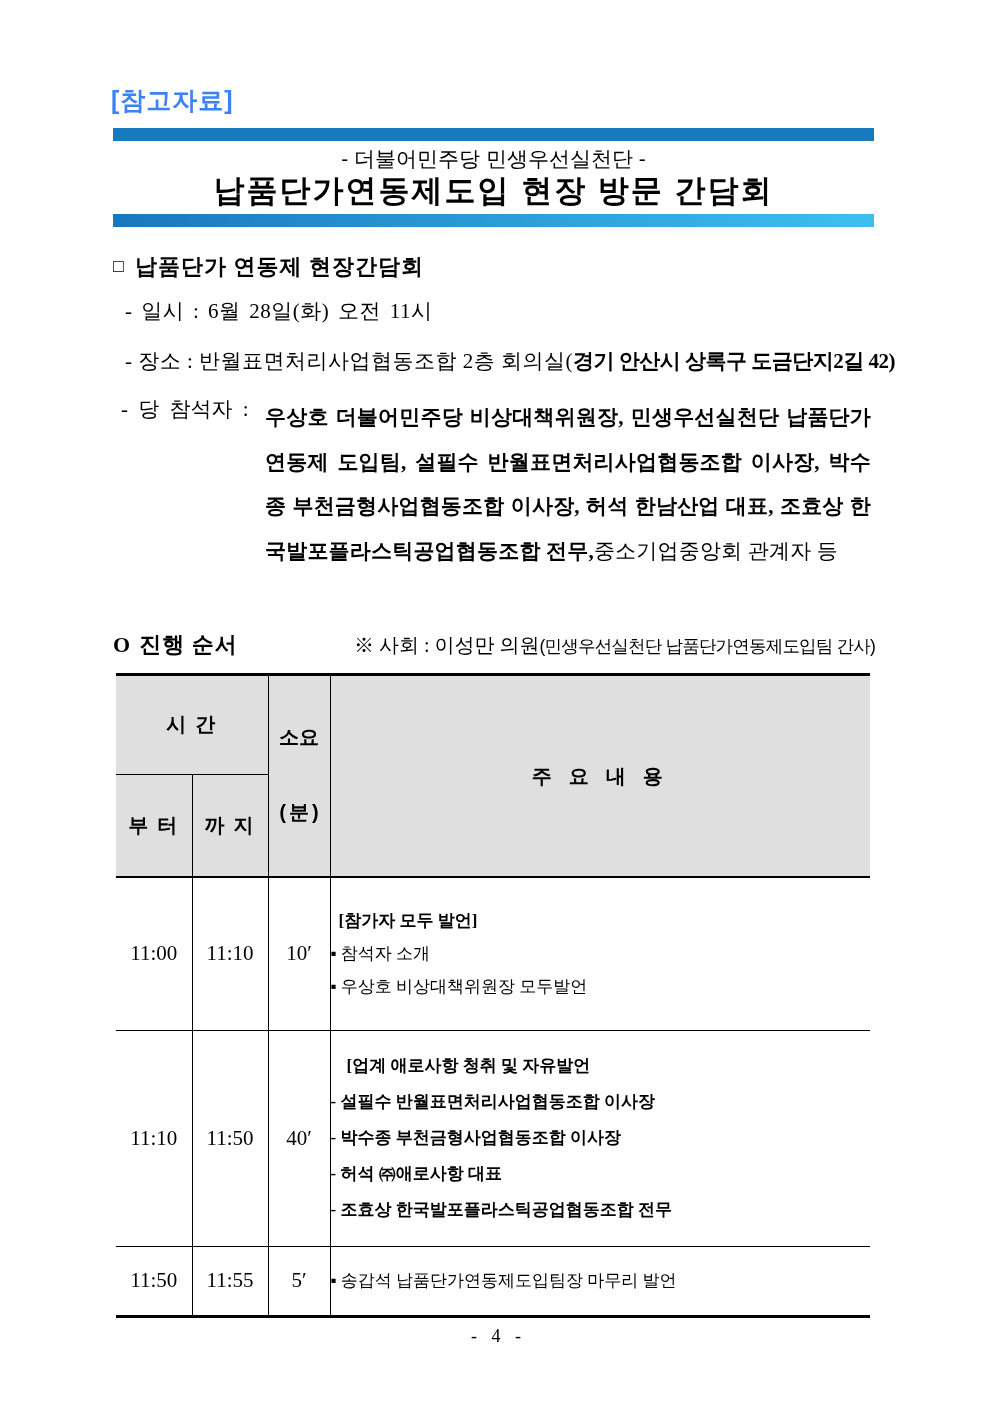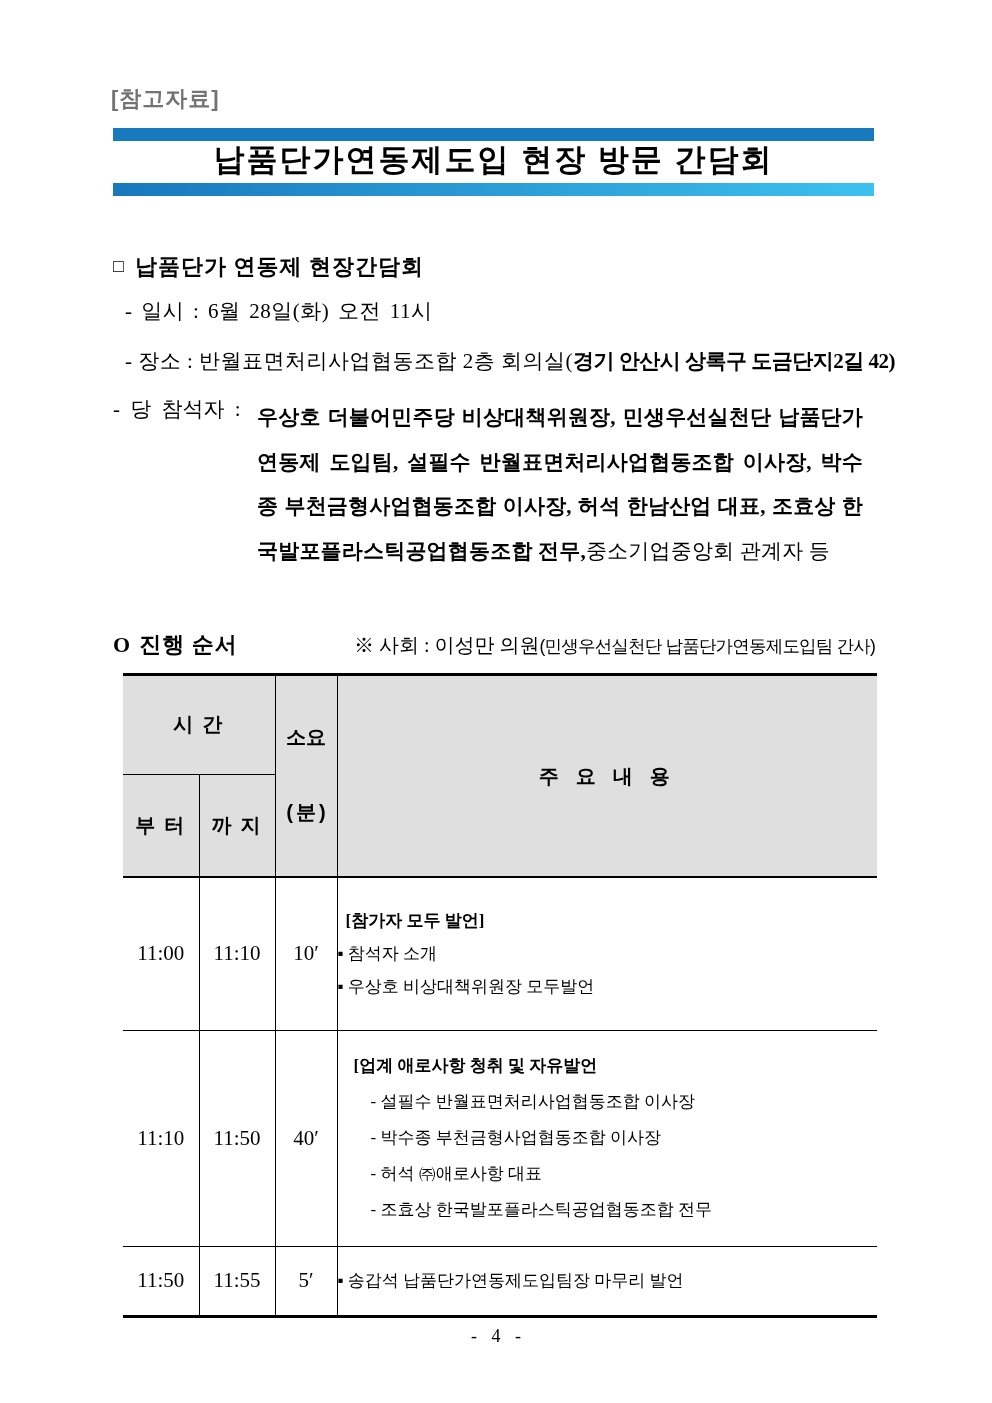--- a/index.html
+++ b/index.html
@@ -10,21 +10,21 @@
     background:#ffffff;
     font-family:"Liberation Serif","DejaVu Serif",serif;
     color:#000;
     overflow:hidden;
   }
 
   
   .ref-tag {
     position:absolute; left:111px; top:84px;
     font-family:"Liberation Sans","DejaVu Sans",sans-serif;
-    font-weight:bold; font-size:22px; color:#737373;
+    font-weight:bold; font-size:25px; color:#3b82f6;
     letter-spacing:1px;
   }
   .title-block { position:absolute; left:113px; top:128px; width:761px; }
   .bar-top { height:13px; background:#1779be; }
   .subtitle {
     margin-top:4px; text-align:center;
     font-family:"Liberation Sans","DejaVu Sans",sans-serif;
     font-size:21px; line-height:27px; color:#000;
   }
   .doc-title {
@@ -42,21 +42,21 @@
   .overview-heading {
     position:absolute; left:113px; top:252px;
     font-weight:bold; font-size:22px; letter-spacing:1px;
   }
   .overview-heading .sq { font-size:18px; position:relative; top:-2px; margin-right:10px; }
   .info-line { position:absolute; left:125px; font-size:21px; white-space:pre; letter-spacing:0.5px; }
   .line-date  { top:297px; word-spacing:3px; }
   .line-venue { top:347px; }
   .line-venue .venue-bold { font-weight:bold; letter-spacing:-0.5px; }
   .attendees {
-    position:absolute; left:113px; top:395px; width:750px;
+    position:absolute; left:121px; top:395px; width:750px;
     display:flex; font-size:21px;
   }
   .attendees-label { white-space:pre; width:144px; flex-shrink:0; word-spacing:5px; }
   .attendees-text  { flex:1; text-align:justify; line-height:44.5px; letter-spacing:0.2px; }
   .attendees-text .att-bold { font-weight:bold; }
 
   
   .agenda-head {
     position:absolute; left:113px; top:630px; width:762px;
     display:flex; justify-content:space-between; align-items:baseline;
@@ -64,21 +64,21 @@
   .agenda-title { font-weight:bold; font-size:22px; letter-spacing:1px; white-space:pre; }
   .agenda-title .circ { font-weight:bold; margin-right:8px; }
   .mc-note { font-size:20px; white-space:pre; }
   .mc-note .mc-paren {
     font-family:"Liberation Sans","DejaVu Sans",sans-serif;
     font-size:17.5px; letter-spacing:-0.8px;margin-top:20px;
   }
 
   
   table.agenda {
-    position:absolute; left:123px; top:673px; width:754px;
+    position:absolute; left:116px; top:673px; width:754px;
     border-collapse:collapse; table-layout:fixed;
     border-top:3px solid #000; border-bottom:3px solid #000;
   }
   table.agenda thead { border-bottom:2px solid #000; }
   table.agenda th, table.agenda td { padding:0; vertical-align:middle; }
   table.agenda thead th {
     background:#dfdfdf; font-weight:bold; font-size:20px;
     text-align:center; white-space:pre;
   }
   .h-time   { border-right:1.5px solid #000; border-bottom:1.5px solid #000; height:36px; letter-spacing:2px; }
@@ -87,38 +87,39 @@
   .h-content{ letter-spacing:6px;margin-top:46px; }
   table.agenda tbody tr { border-bottom:1.5px solid #000; }
   table.agenda tbody tr:last-child { border-bottom:none; }
   .c-from, .c-to { border-right:1.5px solid #000; text-align:center; font-size:21px; }
   .c-dur { border-right:1.5px solid #000; text-align:center; font-size:21px;margin-top:20px; }
   .c-content { padding:10px 6px 10px 10px; font-size:17px; }
   .row-1 { height:153px; } .row-2 { height:216px; } .row-3 { height:70px; }
   .cell-title { font-weight:bold; padding-left:8px; line-height:33px; white-space:pre; }
   .row-1 .cell-line { line-height:33px; white-space:pre; }
   .row-2 .cell-title { padding-left:16px; line-height:36px; }
-  .row-2 .cell-line { font-weight:normal; line-height:36px; white-space:pre;padding-left:33px; }
+  .row-2 .cell-line { font-weight:bold; line-height:36px; white-space:pre; }
   .row-3 .cell-line { line-height:26px; white-space:pre; }
 
   
   .page-num {
     position:absolute; left:0; right:0; top:1326px;
     text-align:center; font-size:18px; word-spacing:10px;
   }
 </style>
 </head>
 <body>
 
 <div class="page">
 
   <div class="ref-tag">[참고자료]</div>
 
   <div class="title-block">
     <div class="bar-top"></div>
+    <div class="subtitle">- 더불어민주당 민생우선실천단 -</div>
     <div class="doc-title">납품단가연동제도입 현장 방문 간담회</div>
     <div class="bar-bottom"></div>
   </div>
 
   <div class="overview-heading"><span class="sq">□</span><span>납품단가 연동제 현장간담회</span></div>
 
   <div class="info-line line-date">- 일시 : 6월 28일(화) 오전 11시</div>
 
   <div class="info-line line-venue"><span>- 장소 : 반월표면처리사업협동조합 2층 회의실(</span><span class="venue-bold">경기 안산시 상록구 도금단지2길 42)</span></div>
 

